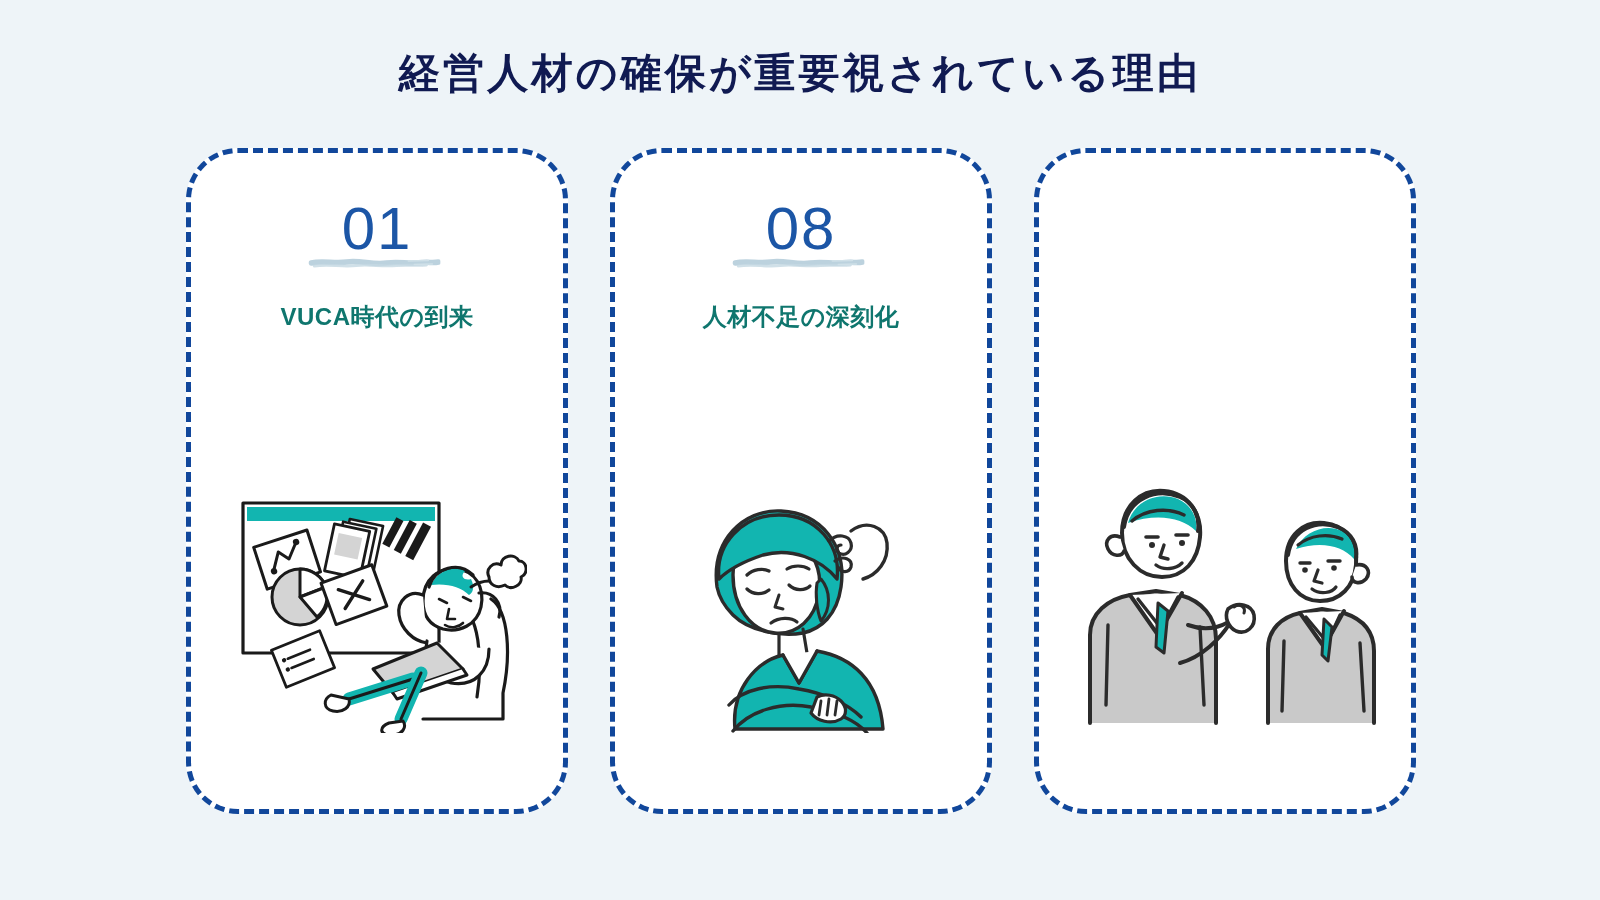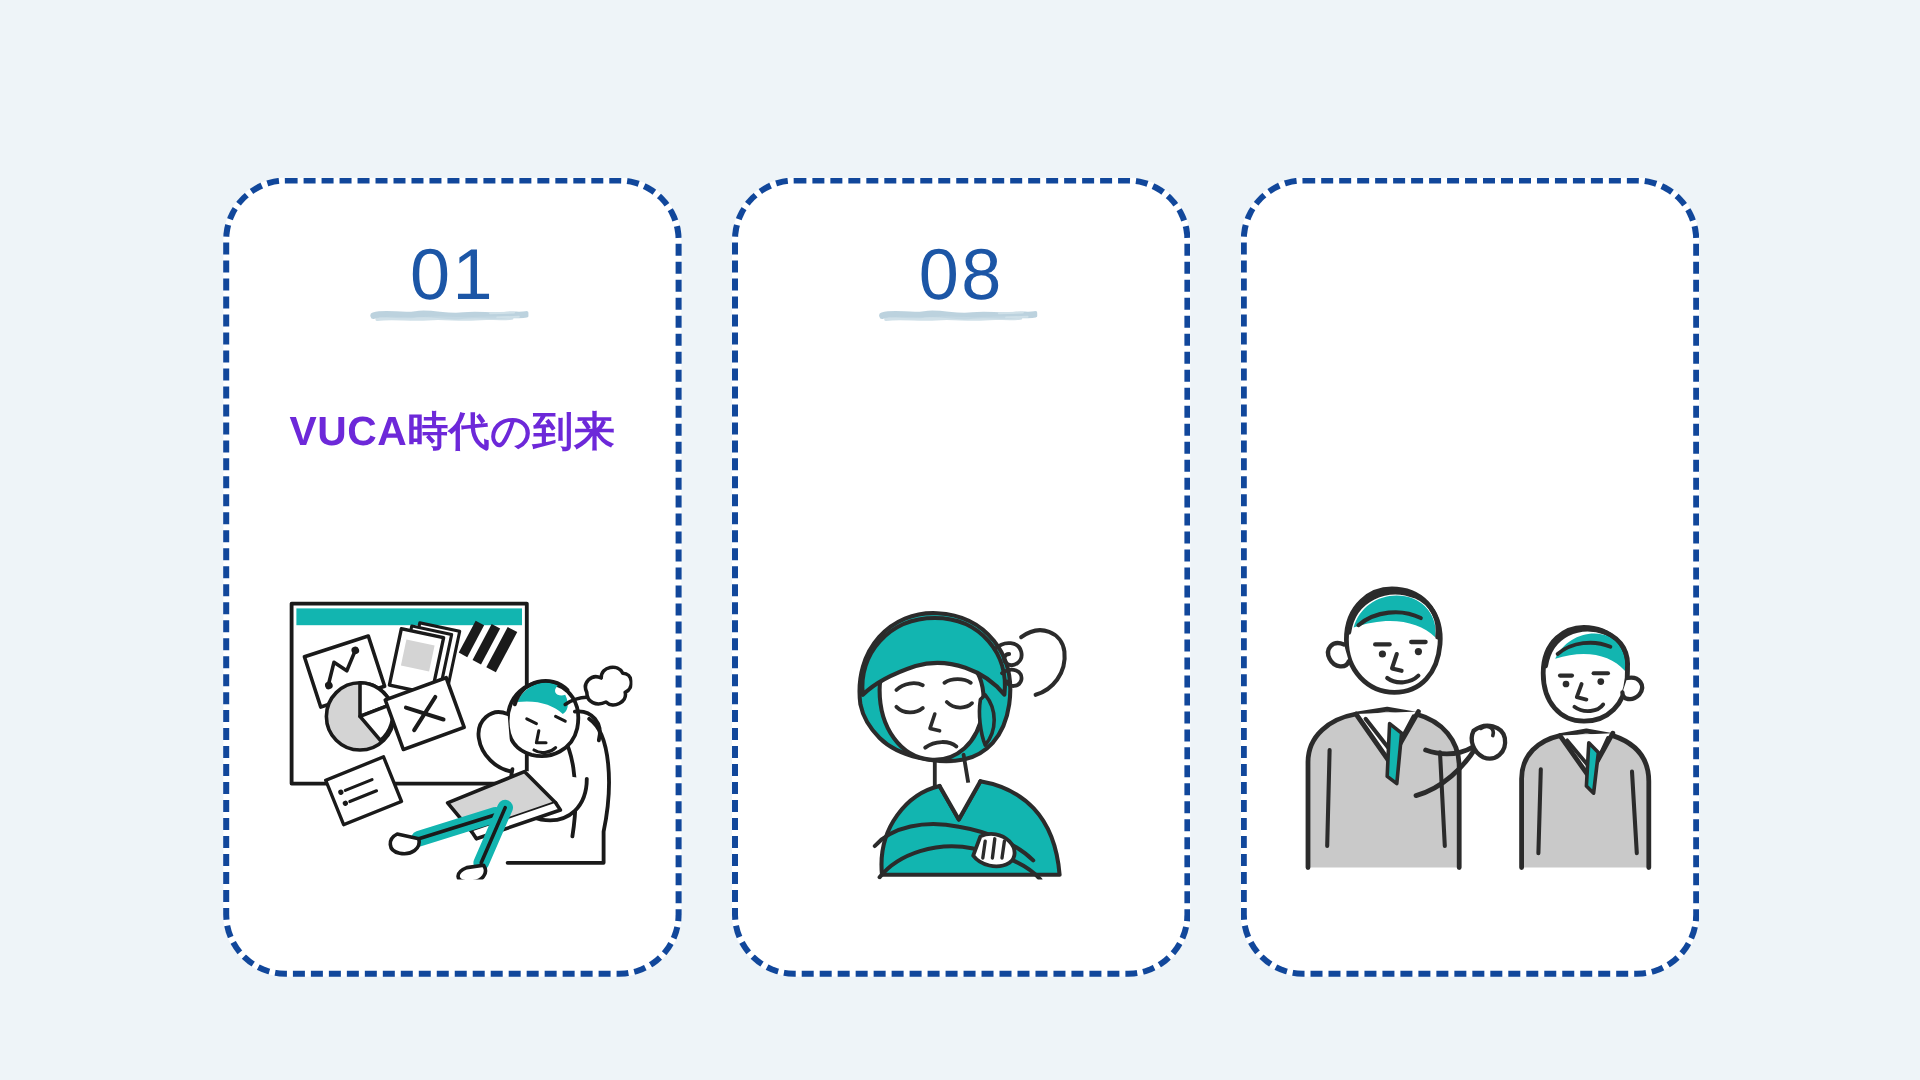--- a/index.html
+++ b/index.html
@@ -45,21 +45,20 @@
     position: relative;
     width: 382px;
     height: 666px;
     box-sizing: border-box;
     background: #ffffff;
     border: 5px dashed #11479b;
     border-radius: 52px;
     display: flex;
     flex-direction: column;
     align-items: center;
-    gap: 12px;
   }
   .card-number-wrap {
     position: relative;
     margin-top: 46px;
     height: 76px;
     display: flex;
     align-items: flex-start;
     justify-content: center;
     width: 100%;
   }
@@ -76,24 +75,24 @@
     position: absolute;
     top: 56px;
     left: 50%;
     transform: translateX(-52%);
     width: 132px;
     height: 14px;
     z-index: 1;
     pointer-events: none;
   }
   .card-heading {
-    margin-top: 50px;
-    font-size: 34px;
+    margin-top: 26px;
+    font-size: 24px;
     font-weight: bold;
-    color: #6d28d9;
+    color: #0f766e;
     letter-spacing: 0.5px;
     text-align: center;
     white-space: nowrap;
   }
   .card-illustration {
     position: absolute;
     left: 0;
     width: 100%;
     display: flex;
     align-items: center;
@@ -101,20 +100,21 @@
   }
   .illo-1 { top: 330px; }
   .illo-2 { top: 330px; }
   .illo-3 { top: 322px; }
 </style>
 </head>
 <body>
 
 <div class="slide">
 
+  <div class="page-title">経営人材の確保が重要視されている理由</div>
 
   <div class="cards">
 
     <div class="card">
       <div class="card-number-wrap">
         <div class="card-number">01</div>
         <svg class="brush-underline" viewBox="0 0 132 14">
           <path d="M3 8 C14 5, 26 9, 38 7 C52 5, 64 10, 78 8 C90 6.5, 102 9, 114 7.5 C120 7, 126 8, 130 7" stroke="#b8d0dc" stroke-width="5.5" fill="none" stroke-linecap="round" opacity="0.95"></path>
           <path d="M6 11 C20 9, 34 12, 48 10.5 C62 9, 74 12, 88 10.5 C98 9.5, 108 11, 118 10" stroke="#c4d8e2" stroke-width="3" fill="none" stroke-linecap="round" opacity="0.8"></path>
           <path d="M100 6 L120 5.5 M106 9.5 L124 9" stroke="#cfe0e8" stroke-width="1.6" stroke-linecap="round"></path>
@@ -202,20 +202,21 @@
 
     <div class="card">
       <div class="card-number-wrap">
         <div class="card-number">08</div>
         <svg class="brush-underline" viewBox="0 0 132 14">
           <path d="M3 8 C14 5, 26 9, 38 7 C52 5, 64 10, 78 8 C90 6.5, 102 9, 114 7.5 C120 7, 126 8, 130 7" stroke="#b8d0dc" stroke-width="5.5" fill="none" stroke-linecap="round" opacity="0.95"></path>
           <path d="M6 11 C20 9, 34 12, 48 10.5 C62 9, 74 12, 88 10.5 C98 9.5, 108 11, 118 10" stroke="#c4d8e2" stroke-width="3" fill="none" stroke-linecap="round" opacity="0.8"></path>
           <path d="M100 6 L120 5.5 M106 9.5 L124 9" stroke="#cfe0e8" stroke-width="1.6" stroke-linecap="round"></path>
         </svg>
       </div>
+      <div class="card-heading">人材不足の深刻化</div>
 
       <div class="card-illustration illo-2">
         <svg width="260" height="250" viewBox="0 0 260 250">
           <g stroke="#2b2b2b" fill="none" stroke-width="3.4" stroke-linecap="round" stroke-linejoin="round">
 
             <path d="M46 104 C40 58, 72 26, 110 28 C150 30, 176 62, 170 104 C166 132, 150 146, 132 150
                      C110 154, 78 148, 62 132 C52 122, 48 114, 46 104 Z" fill="#12b5b0" stroke="#2b2b2b" stroke-width="3.4"></path>
 
             <path d="M62 92 C62 66, 84 50, 110 54 C138 58, 152 82, 148 110 C144 136, 126 152, 104 150
                      C80 148, 62 124, 62 92 Z" fill="#ffffff" stroke="#2b2b2b" stroke-width="3.4"></path>

